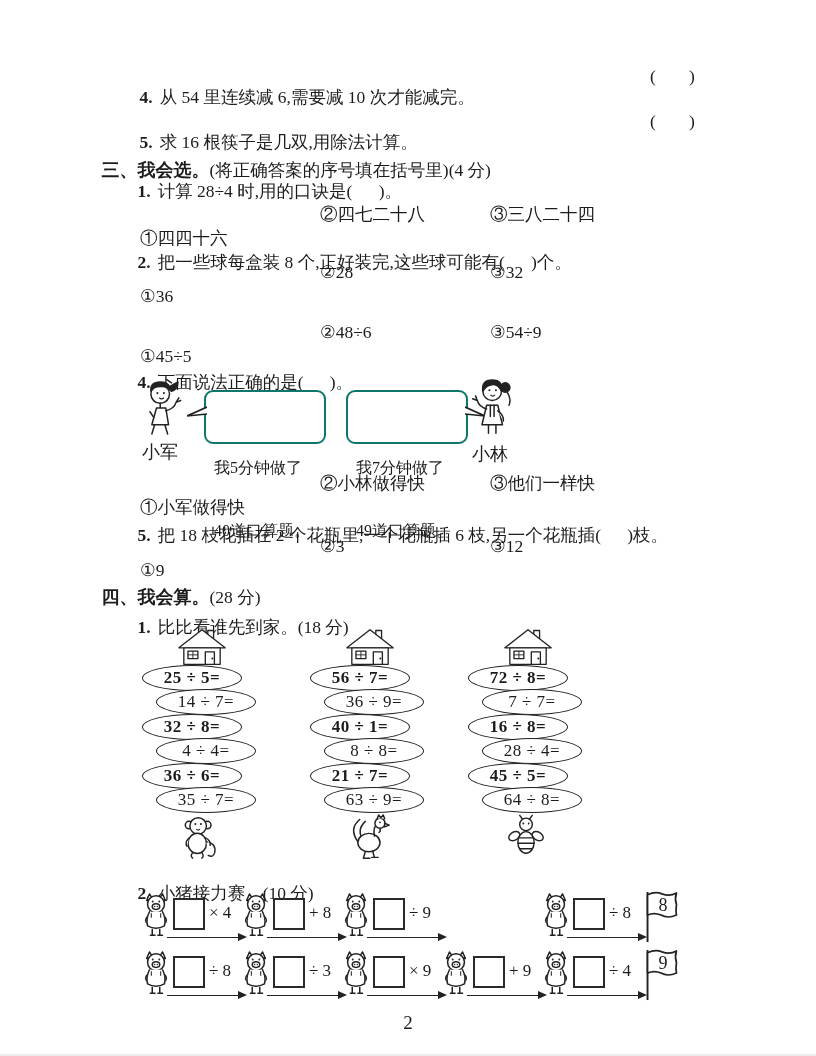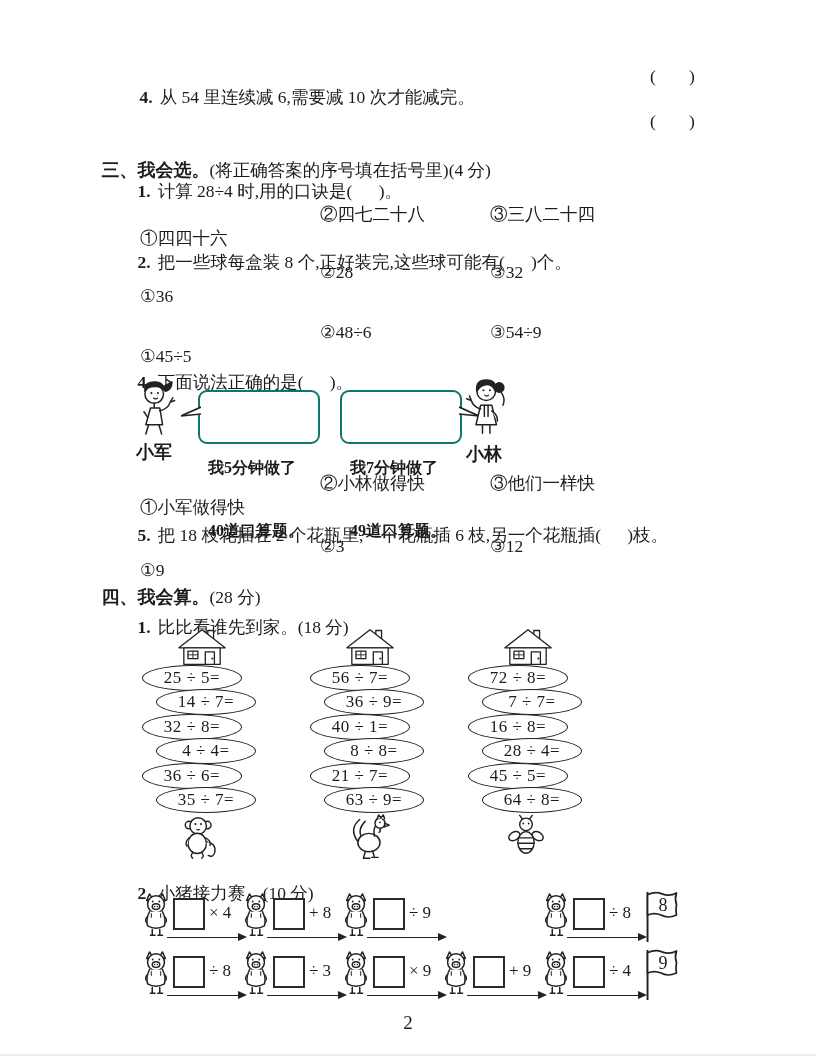--- a/index.html
+++ b/index.html
@@ -12,42 +12,42 @@
   .line { position:absolute; font-size:17.5px; white-space:pre; line-height:1.2; }
   .num  { font-weight:bold; margin-right:7px; }
   .sec-main { font-weight:bold; font-size:18px; }
   .sec-note { font-size:17.5px; }
   .paren-blank { position:absolute; font-size:17.5px; white-space:pre; letter-spacing:1px; }
   .optrow { position:absolute; height:24px; width:620px; font-size:17.5px; }
   .opt { position:absolute; top:0; white-space:pre; }
   .opt.o1 { left:0;margin-top:24px; } .opt.o2 { left:180px; } .opt.o3 { left:350px; }
 
   
-  #dialog { position:absolute; left:124px; top:376px; width:440px; height:96px;font-weight:bold; }
+  #dialog { position:absolute; left:130px; top:376px; width:440px; height:96px; }
   .kid { position:absolute; }
   .kid-label { position:absolute; font-size:18px; white-space:pre; }
   .bubble {
     position:absolute; width:122px; height:54px; background:#fff;
     border:2px solid #0f766e; border-radius:9px; padding:4px 6px 0 8px;
     font-size:16px; line-height:1.3; white-space:pre; text-align:left;
   }
   .tail { position:absolute; top:14px; }
   .tail.left  { left:-19px; }
   .tail.right { right:-19px; }
 
   
   .ladder { position:absolute; top:628px; width:120px; }
   .house { display:block; width:56px; height:38px; margin:0 auto 0 34px; }
   .oval {
     width:100px; height:26px; margin-top:-1.5px;
     border:1.7px solid #222; border-radius:50%;
     font-size:17px; text-align:center; line-height:23px;
     background:#fff; white-space:pre; letter-spacing:0.5px;
   }
-  .oval.o-a { margin-left:2px; }
+  .oval.o-a { margin-left:2px;font-weight:bold; }
   .oval.o-b { margin-left:16px; }
   .animal { display:block; margin:1px auto 0 auto; }
 
   
   .relay-row { position:absolute; left:143px; width:560px; height:54px; }
   .unit { position:absolute; top:0; width:100px; height:54px; }
   .pig  { position:absolute; left:0; top:3px; width:26px; height:45px; }
   .rbox { position:absolute; left:30px; top:8px; width:32px; height:32px;
           border:2px solid #2a2a2a; background:#fff; }
   .rop  { position:absolute; left:66px; top:13px; font-size:17px; white-space:pre; }
@@ -172,20 +172,23 @@
   </defs>
 </svg>
 
 <div id="page">
 
   <div class="line" style="left:122px; top:66px">
     <span class="num">4.</span><span>从 54 里连续减 6,需要减 10 次才能减完。</span>
   </div>
   <div class="paren-blank" style="left:650px; top:66px">(      )</div>
 
+  <div class="line" style="left:122px; top:111px">
+    <span class="num">5.</span><span>求 16 根筷子是几双,用除法计算。</span>
+  </div>
   <div class="paren-blank" style="left:650px; top:111px">(      )</div>
 
   <div class="line" style="left:84px; top:139px">
     <span class="sec-main">三、我会选。</span><span class="sec-note">(将正确答案的序号填在括号里)(4 分)</span>
   </div>
 
   <div class="line" style="left:120px; top:160px">
     <span class="num">1.</span><span>计算 28÷4 时,用的口诀是(      )。</span>
   </div>
   <div class="optrow" style="left:140px; top:202px">

